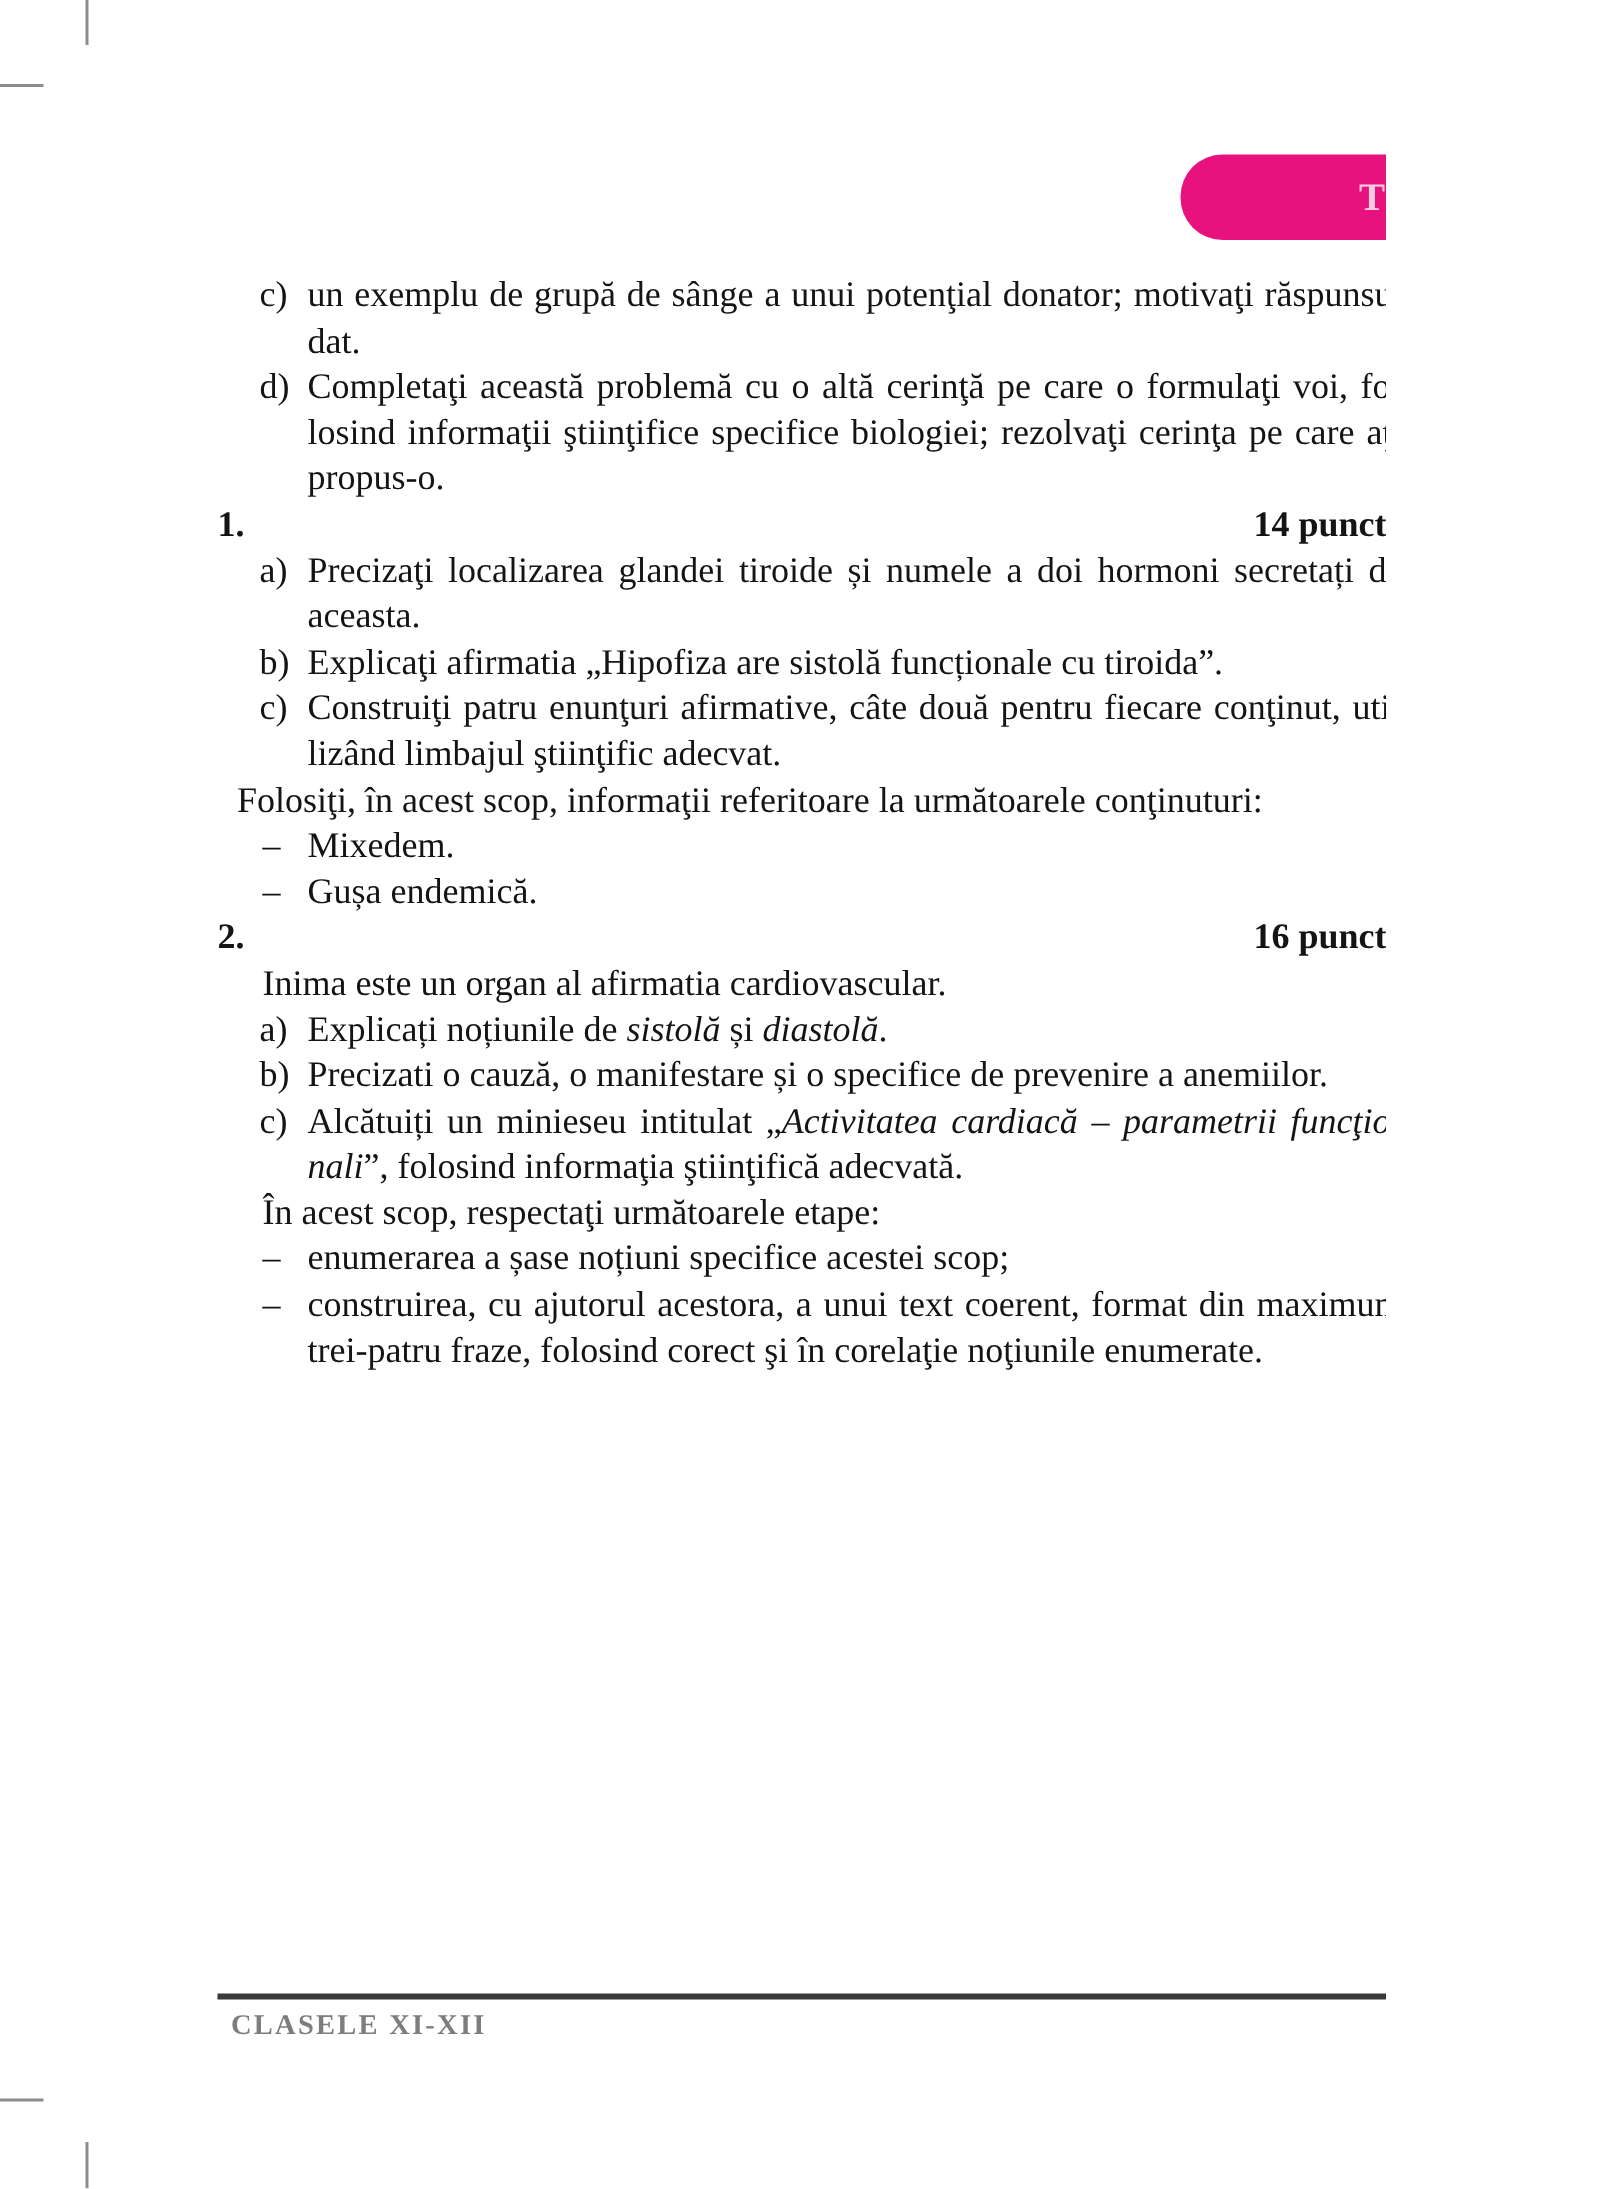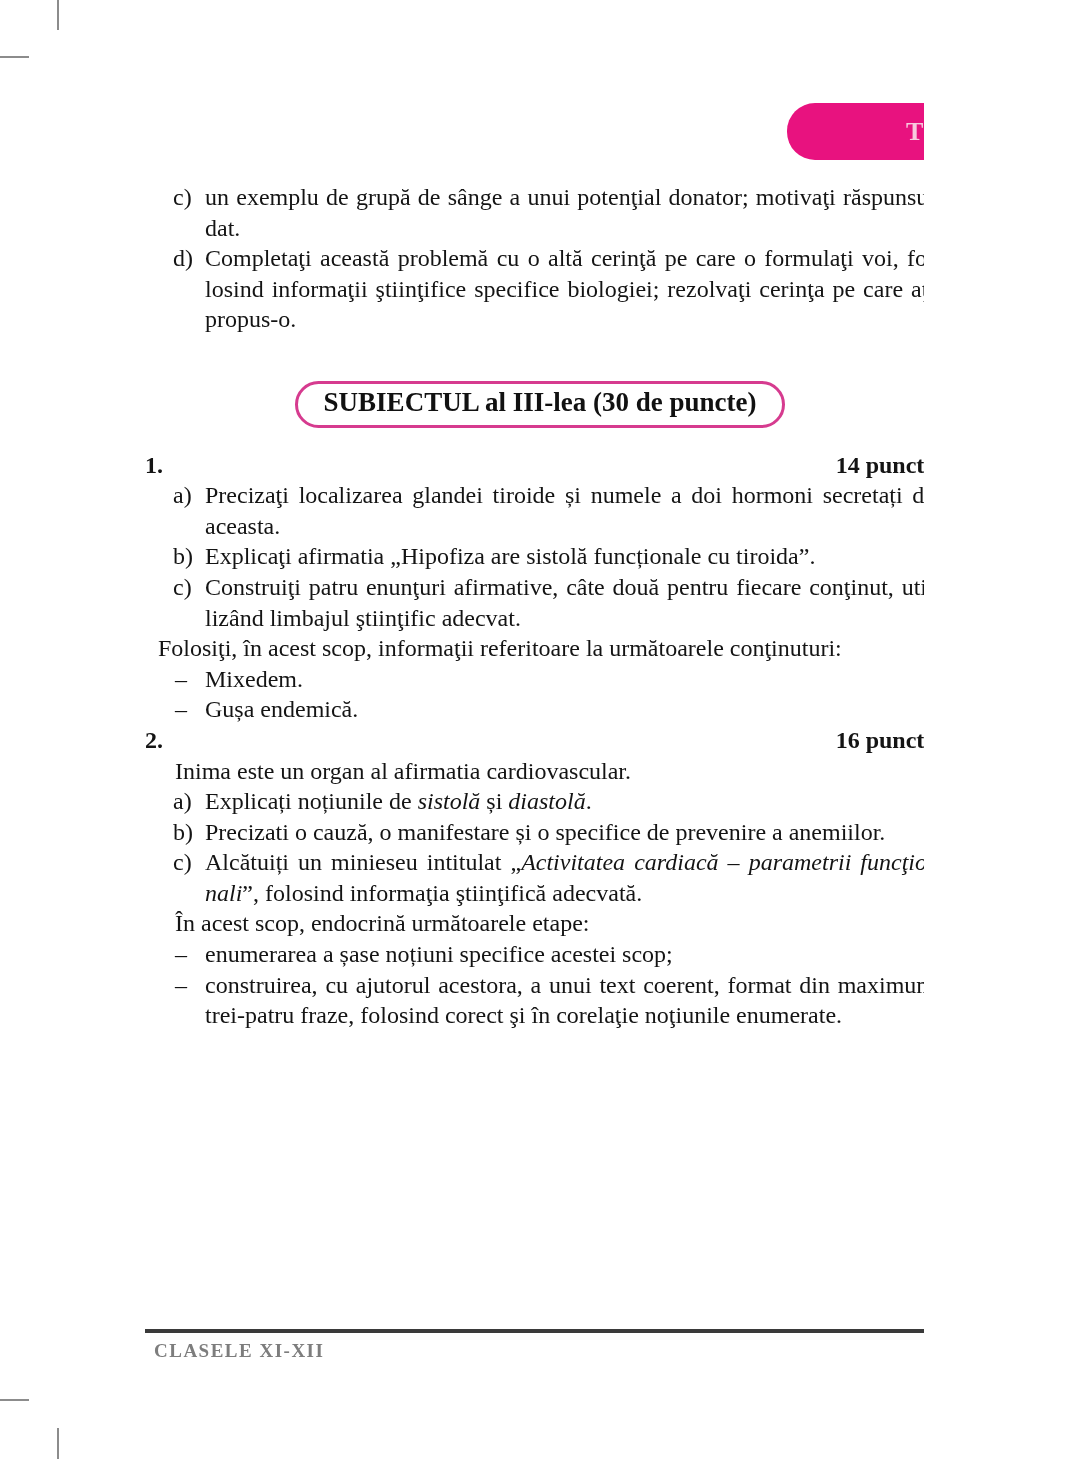--- a/index.html
+++ b/index.html
@@ -150,25 +150,20 @@
         <div class="line letter">
           <span class="marker">c)</span>
           <div class="text"><span>un exemplu de grupă de sânge a unui potenţial donator; motivaţi răspunsul dat.</span></div>
         </div>
         <div class="line letter">
           <span class="marker">d)</span>
           <div class="text"><span>Completaţi această problemă cu o altă cerinţă pe care o formulaţi voi, fo­losind informaţii ştiinţifice specifice biologiei; rezolvaţi cerinţa pe care aţi propus-o.</span></div>
         </div>
       </div>
 
-    <div class="title-wrap">
-      <div class="title-box">
-        <span>SUBIECTUL al III-lea (30 de puncte)</span>
-      </div>
-    </div>
 
     <div id="problems">
         <div class="prob-head">
           <span>1.</span>
           <span>14 puncte</span>
         </div>
         <div class="line letter">
           <span class="marker">a)</span>
           <div class="text"><span>Precizaţi localizarea glandei tiroide și numele a doi hormoni secretați de aceasta.</span></div>
         </div>
@@ -204,21 +199,21 @@
         </div>
         <div class="line letter">
           <span class="marker">b)</span>
           <div class="text"><span>Precizati o cauză, o manifestare și o specifice de prevenire a anemiilor.</span></div>
         </div>
         <div class="line letter">
           <span class="marker">c)</span>
           <div class="text"><span>Alcătuiți un minieseu intitulat „</span><i>Activitatea cardiacă – parametrii funcţio­nali</i><span>”, folosind informaţia ştiinţifică adecvată.</span></div>
         </div>
         <div class="line para">
-          <div class="text"><span>În acest scop, endocrină următoarele etape:</span></div>
+          <div class="text"><span>În acest scop, respectaţi următoarele etape:</span></div>
         </div>
         <div class="line dash">
           <span class="marker">–</span>
           <div class="text"><span>enumerarea a șase noțiuni specifice acestei scop;</span></div>
         </div>
         <div class="line dash">
           <span class="marker">–</span>
           <div class="text"><span>construirea, cu ajutorul acestora, a unui text coerent, format din maximum trei-patru fraze, folosind corect şi în corelaţie noţiunile enumerate.</span></div>
         </div>
       </div>

